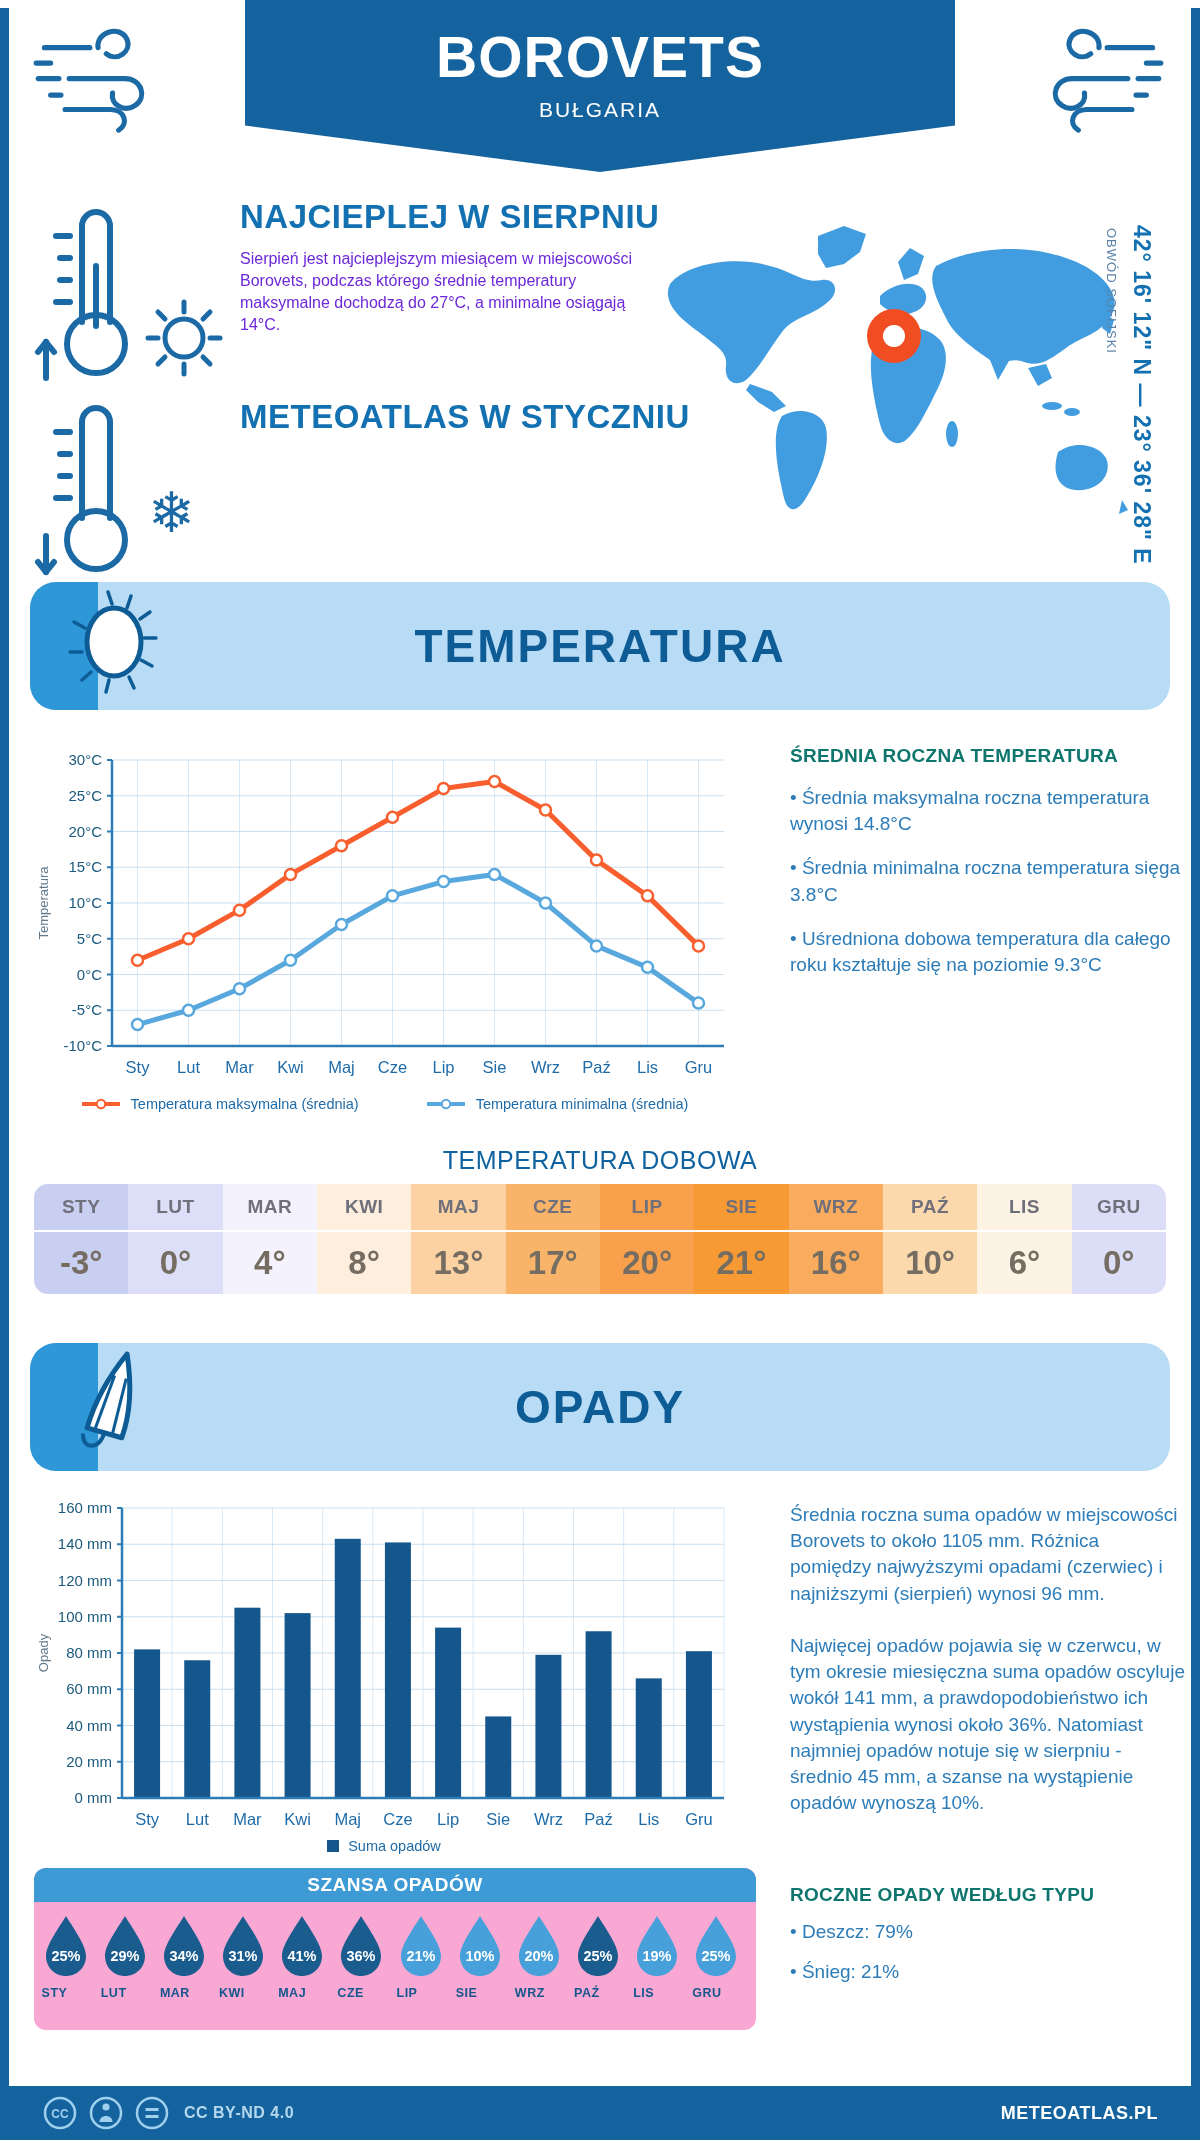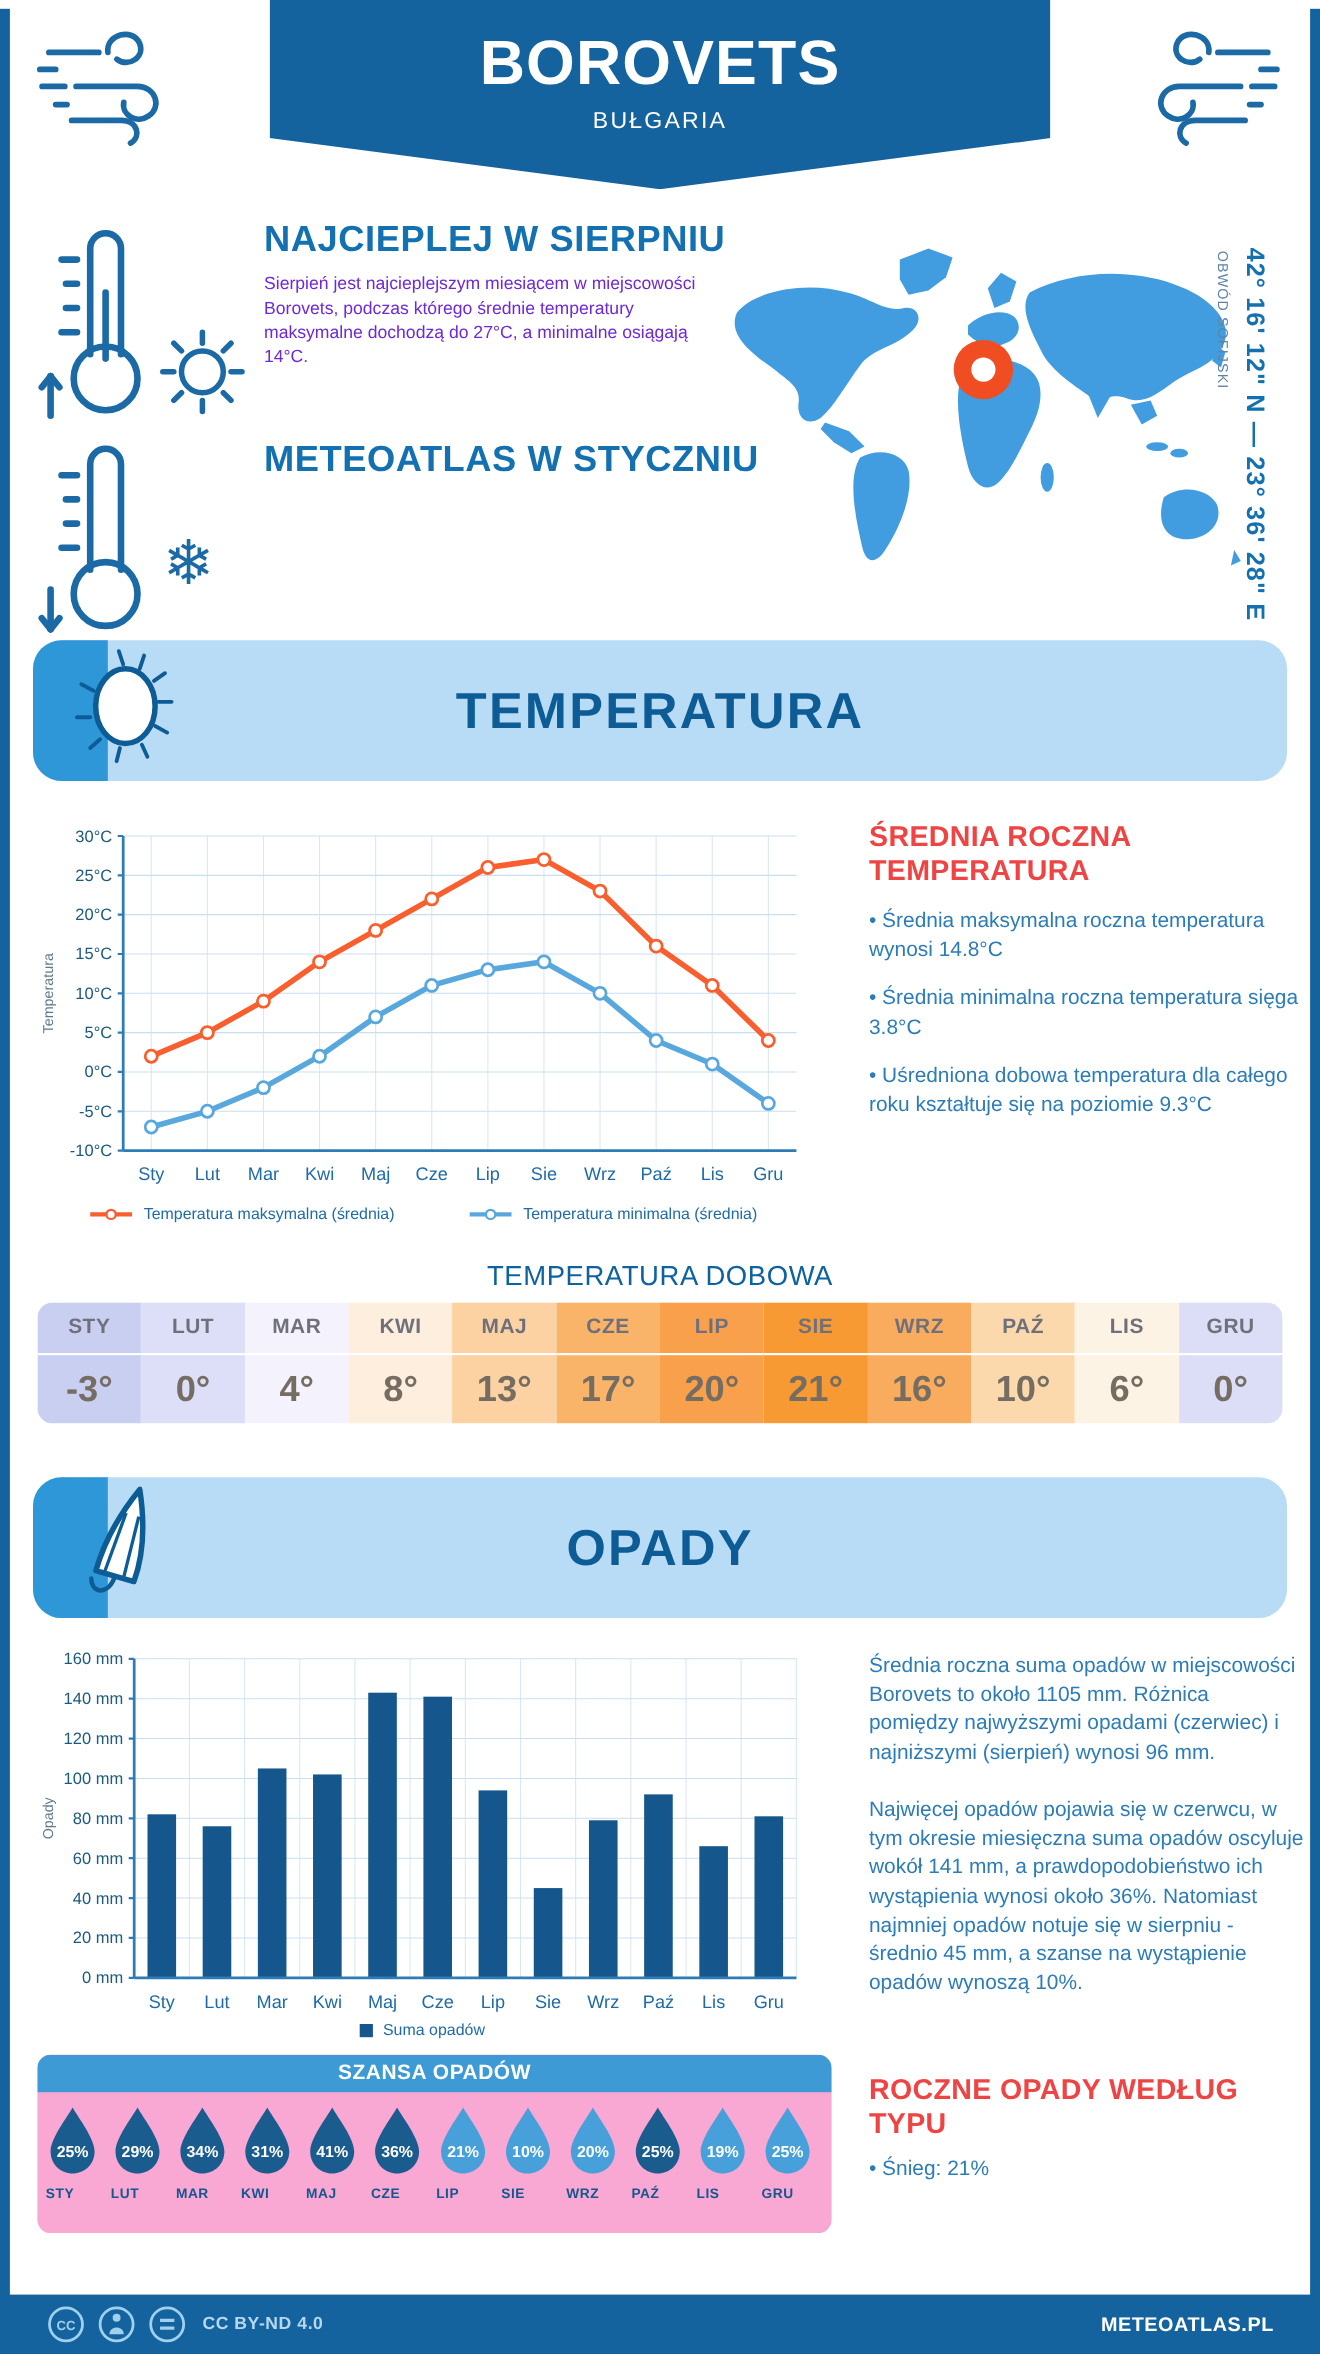--- a/index.html
+++ b/index.html
@@ -42,21 +42,21 @@
   #line-chart{position:absolute;left:34px;top:742px;width:700px;height:352px;}
   #temp-legend{position:absolute;left:34px;top:1096px;width:700px;display:flex;justify-content:center;gap:66px;}
   .lg-item{display:flex;align-items:center;gap:9px;}
   .lg-label{font-size:14.5px;color:#1f6ba8;}
   .lg-sq{display:inline-block;width:12px;height:12px;}
   #bar-chart{position:absolute;left:34px;top:1488px;width:700px;height:360px;}
   #bar-legend{position:absolute;left:34px;top:1838px;width:700px;display:flex;justify-content:center;align-items:center;gap:9px;}
 
   
   .sidebox{position:absolute;left:790px;width:395px;}
-  .sidebox h3{margin:0 0 4px;font-size:26px;font-weight:bold;color:#ef4444;letter-spacing:.3px;}
+  .sidebox h3{margin:0 0 4px;font-size:19px;font-weight:bold;color:#0f766e;letter-spacing:.3px;}
   .sidebox p{margin:18px 0 0;font-size:19px;line-height:1.38;color:#2c7cb8;}
   #annual{top:745px}
   #precip-text{top:1502px}
   #precip-text p{margin:0 0 26px;}
   #by-type{top:1884px}
   #by-type p{margin:12px 0 0;line-height:1.45;}
 
   
   .daily-heading{position:absolute;left:0;width:1200px;top:1146px;margin:0;text-align:center;
                  font-size:25px;font-weight:normal;color:#0f62a0;letter-spacing:.5px;}
@@ -532,20 +532,21 @@
       <svg width="48" height="64" viewBox="0 0 48 64">
         <path d="M24 2 C19 11 4 30 4 42 C4 53.5 13 62 24 62 C35 62 44 53.5 44 42 C44 30 29 11 24 2 Z" fill="#47a0d9"></path>
         <text x="24" y="47" text-anchor="middle" font-size="14.5" font-weight="bold" fill="#fff" font-family="Liberation Sans, sans-serif">25%</text>
       </svg>
       <div class="drop-month">GRU</div></div>
       </div>
   </section>
 
   <aside class="sidebox" id="by-type">
     <h3>ROCZNE OPADY WEDŁUG TYPU</h3>
+    <p>• Deszcz: 79%</p>
     <p>• Śnieg: 21%</p>
   </aside>
 
   <footer>
     <div class="cc-group">
       <svg width="36" height="36" viewBox="0 0 36 36">
         <circle cx="18" cy="18" r="15" fill="none" stroke="#9fd0ee" stroke-width="2.5"></circle>
         <text x="18" y="23" text-anchor="middle" font-size="12" font-weight="bold" fill="#9fd0ee" font-family="Liberation Sans, sans-serif">CC</text>
       </svg>
       <svg width="36" height="36" viewBox="0 0 36 36">

